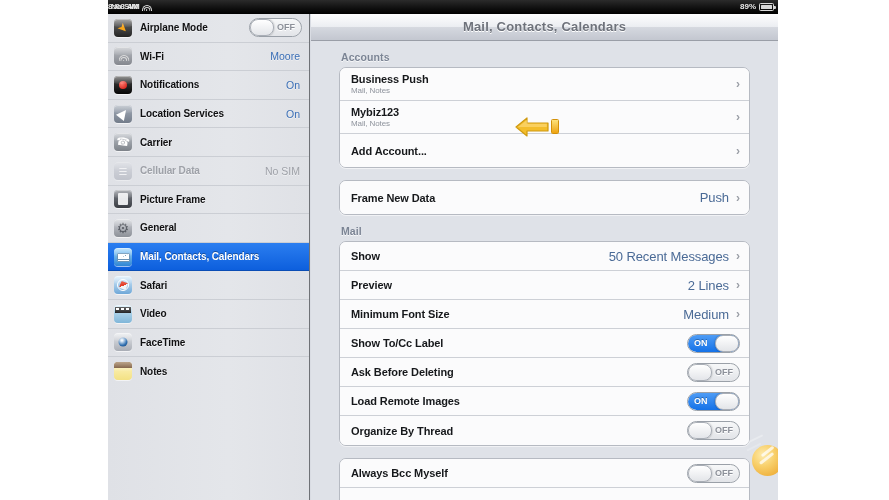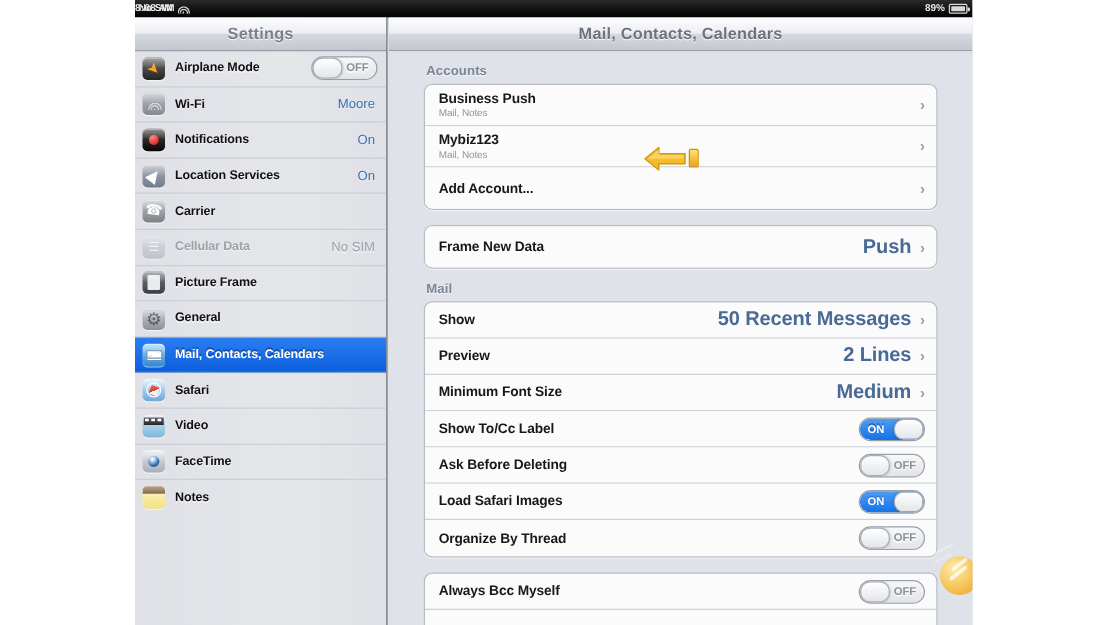--- a/index.html
+++ b/index.html
@@ -140,21 +140,21 @@
   .group{margin:0 28px 0 28px;background:#fbfbfc;border:1px solid #b6bac2;border-radius:7px;
     overflow:hidden;box-shadow:0 1px 0 rgba(255,255,255,.55);}
   .grow{position:relative;height:29px;display:flex;align-items:center;padding:0 9px 0 11px;
     border-bottom:1px solid #cdd0d6;box-sizing:border-box;background:#fbfbfc;}
   .grow:last-child{border-bottom:none;}
   .grow.tall{height:33px;align-items:center;}
   .gname{font-size:11px;font-weight:bold;color:#16181b;letter-spacing:-.1px;
     text-shadow:0 1px 0 rgba(255,255,255,.5);}
   .gsub{font-size:8px;color:#8e939c;font-weight:normal;margin-top:1px;letter-spacing:-.1px;}
   .gcol{display:flex;flex-direction:column;justify-content:center;}
-  .gval{margin-left:auto;font-size:16px;color:#4a6a96;letter-spacing:-.1px;font-weight:bold;}
+  .gval{margin-left:auto;font-size:13px;color:#4a6a96;letter-spacing:-.1px;}
   .chev{margin-left:7px;font-size:12px;color:#9a9ea6;line-height:1;font-weight:bold;}
   .grow .tgl{margin-left:auto;}
 
   
   .annot{position:absolute;left:407px;top:116px;width:44px;height:22px;pointer-events:none;}
   .annot .tail{position:absolute;right:0;top:3px;width:8px;height:15px;border-radius:1.5px;
     background:linear-gradient(to bottom,#ffe徒,#f0a712);
     background:linear-gradient(to bottom,#fde27a,#eea311);border:1px solid #d39108;box-sizing:border-box;}
   .annot svg{position:absolute;left:0;top:0;}
 
@@ -186,23 +186,20 @@
       <span>89%</span>
       <span class="batt">
           <i></i>
         </span>
     </div>
   </div>
 
   <div class="split">
 
     <div class="sidebar">
-      <div class="navbar">
-        <div class="navtitle">Settings</div>
-      </div>
 
       <div class="srow">
         <span class="ico airplane">
             <i>➤</i>
           </span>
         <span class="label">Airplane Mode</span>
         <span class="tgl off" style="margin-left:auto;margin-right:7px;">
           <span class="track"></span>
             <span class="knob"></span>
           <span class="txt">OFF</span>
@@ -376,21 +373,21 @@
           </div>
           <div class="grow">
             <span class="gname">Ask Before Deleting</span>
             <span class="tgl off">
               <span class="track"></span>
                 <span class="knob"></span>
               <span class="txt">OFF</span>
             </span>
           </div>
           <div class="grow">
-            <span class="gname">Load Safari Images</span>
+            <span class="gname">Load Remote Images</span>
             <span class="tgl on">
               <span class="track"></span>
                 <span class="knob"></span>
               <span class="txt">ON</span>
             </span>
           </div>
           <div class="grow">
             <span class="gname">Organize By Thread</span>
             <span class="tgl off">
               <span class="track"></span>

